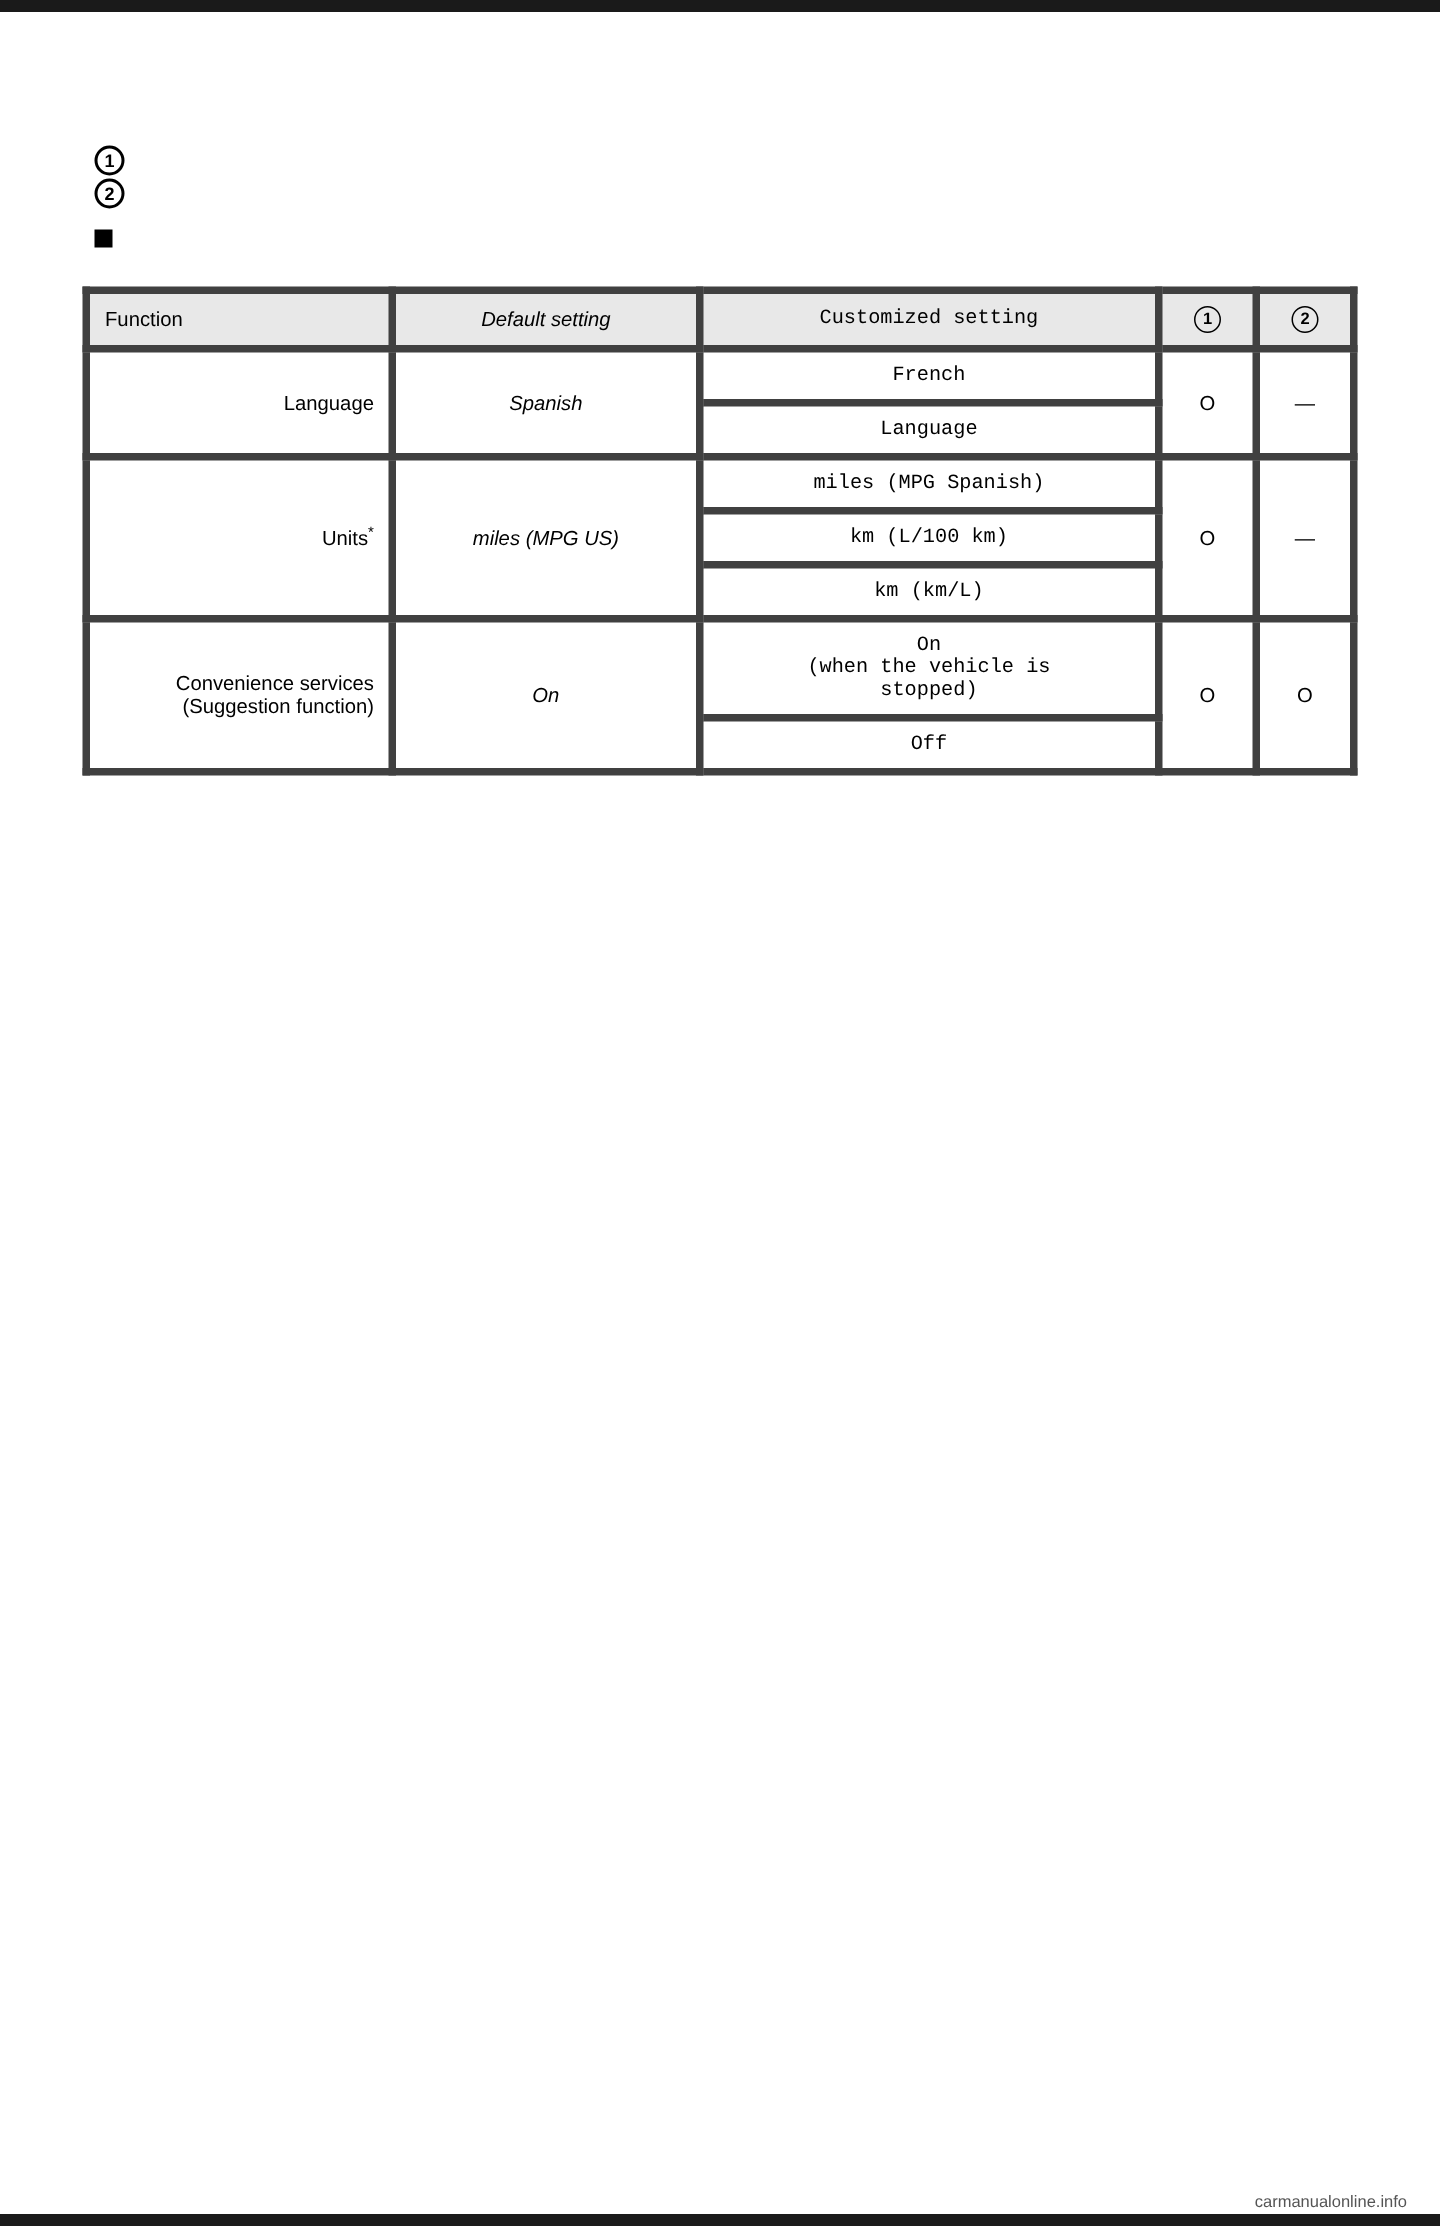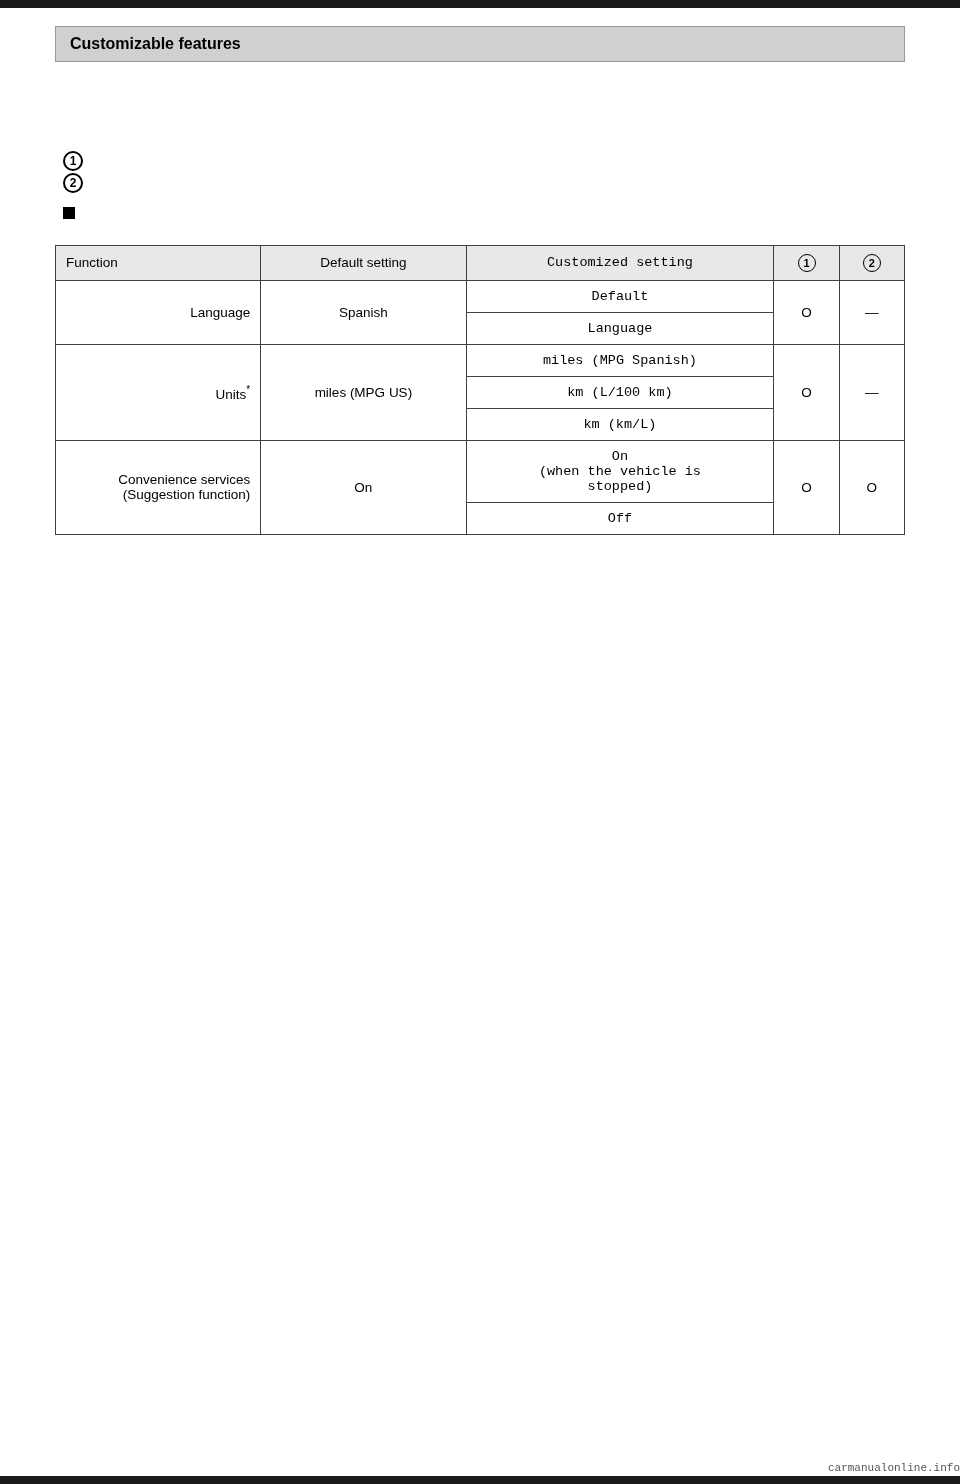--- a/index.html
+++ b/index.html
@@ -103,39 +103,40 @@
     
     .features-table {
       width: 100%;
       border-collapse: collapse;
       margin-top: 20px;
       font-size: 13.5px;
     }
 
     .features-table th,
     .features-table td {
-      border: 1px solid #404040;
+      border: 5px solid #404040;
       text-align: center;
       vertical-align: middle;
       padding: 8px 10px;
       color: #000;
     }
 
     .features-table thead th {
       background: #e8e8e8;
       font-weight: normal;
     }
 
     .features-table .col-function {
       text-align: left;
       width: 22%;
     }
 
     .features-table .col-default {
       width: 22%;
+      font-style: italic;
     }
 
     .features-table .col-customized {
       width: 33%;
       font-family: Liberation Mono, monospace;
     }
 
     .features-table .col-num {
       width: 7%;
     }
@@ -153,24 +154,23 @@
       border: 1.5px solid #000;
       border-radius: 50%;
       font-size: 11px;
       font-weight: bold;
     }
 
     
     .bottom-watermark {
       position: absolute;
       bottom: 10px;
-      right: 0;
+      right: 22px;
       font-size: 11px;
       color: #555;
-      font-family: Liberation Mono, monospace;
     }
 
     .superscript {
       font-size: 10px;
       vertical-align: super;
     }
 
     
     .bottom-bar {
       position: absolute;
@@ -180,23 +180,20 @@
       background: #1a1a1a;
     }
   </style>
 </head>
 <body>
 
 <div class="page-container">
 
   <div class="top-bar"></div>
 
-  <div class="header-section">
-    <span class="header-title">Customizable features</span>
-  </div>
 
   <div class="content-area">
 
     <div class="intro-text">&nbsp;</div>
     <div class="intro-text">&nbsp;</div>
 
     <div class="numbered-icons">
       <span class="icon-row">
         <span class="num-icon">1</span>
       </span>
@@ -222,21 +219,21 @@
           <th class="col-num">
             <span class="circle-badge">2</span>
           </th>
         </tr>
       </thead>
       <tbody>
 
         <tr>
           <td class="col-function left-align" rowspan="2">Language</td>
           <td class="col-default" rowspan="2">Spanish</td>
-          <td class="col-customized">Default</td>
+          <td class="col-customized">French</td>
           <td class="col-num" rowspan="2">O</td>
           <td class="col-num" rowspan="2">—</td>
         </tr>
         <tr>
           <td class="col-customized">Language</td>
         </tr>
 
         <tr>
           <td class="col-function left-align" rowspan="3">Units<span class="superscript">*</span></td>
           <td class="col-default" rowspan="3">miles (MPG US)</td>

